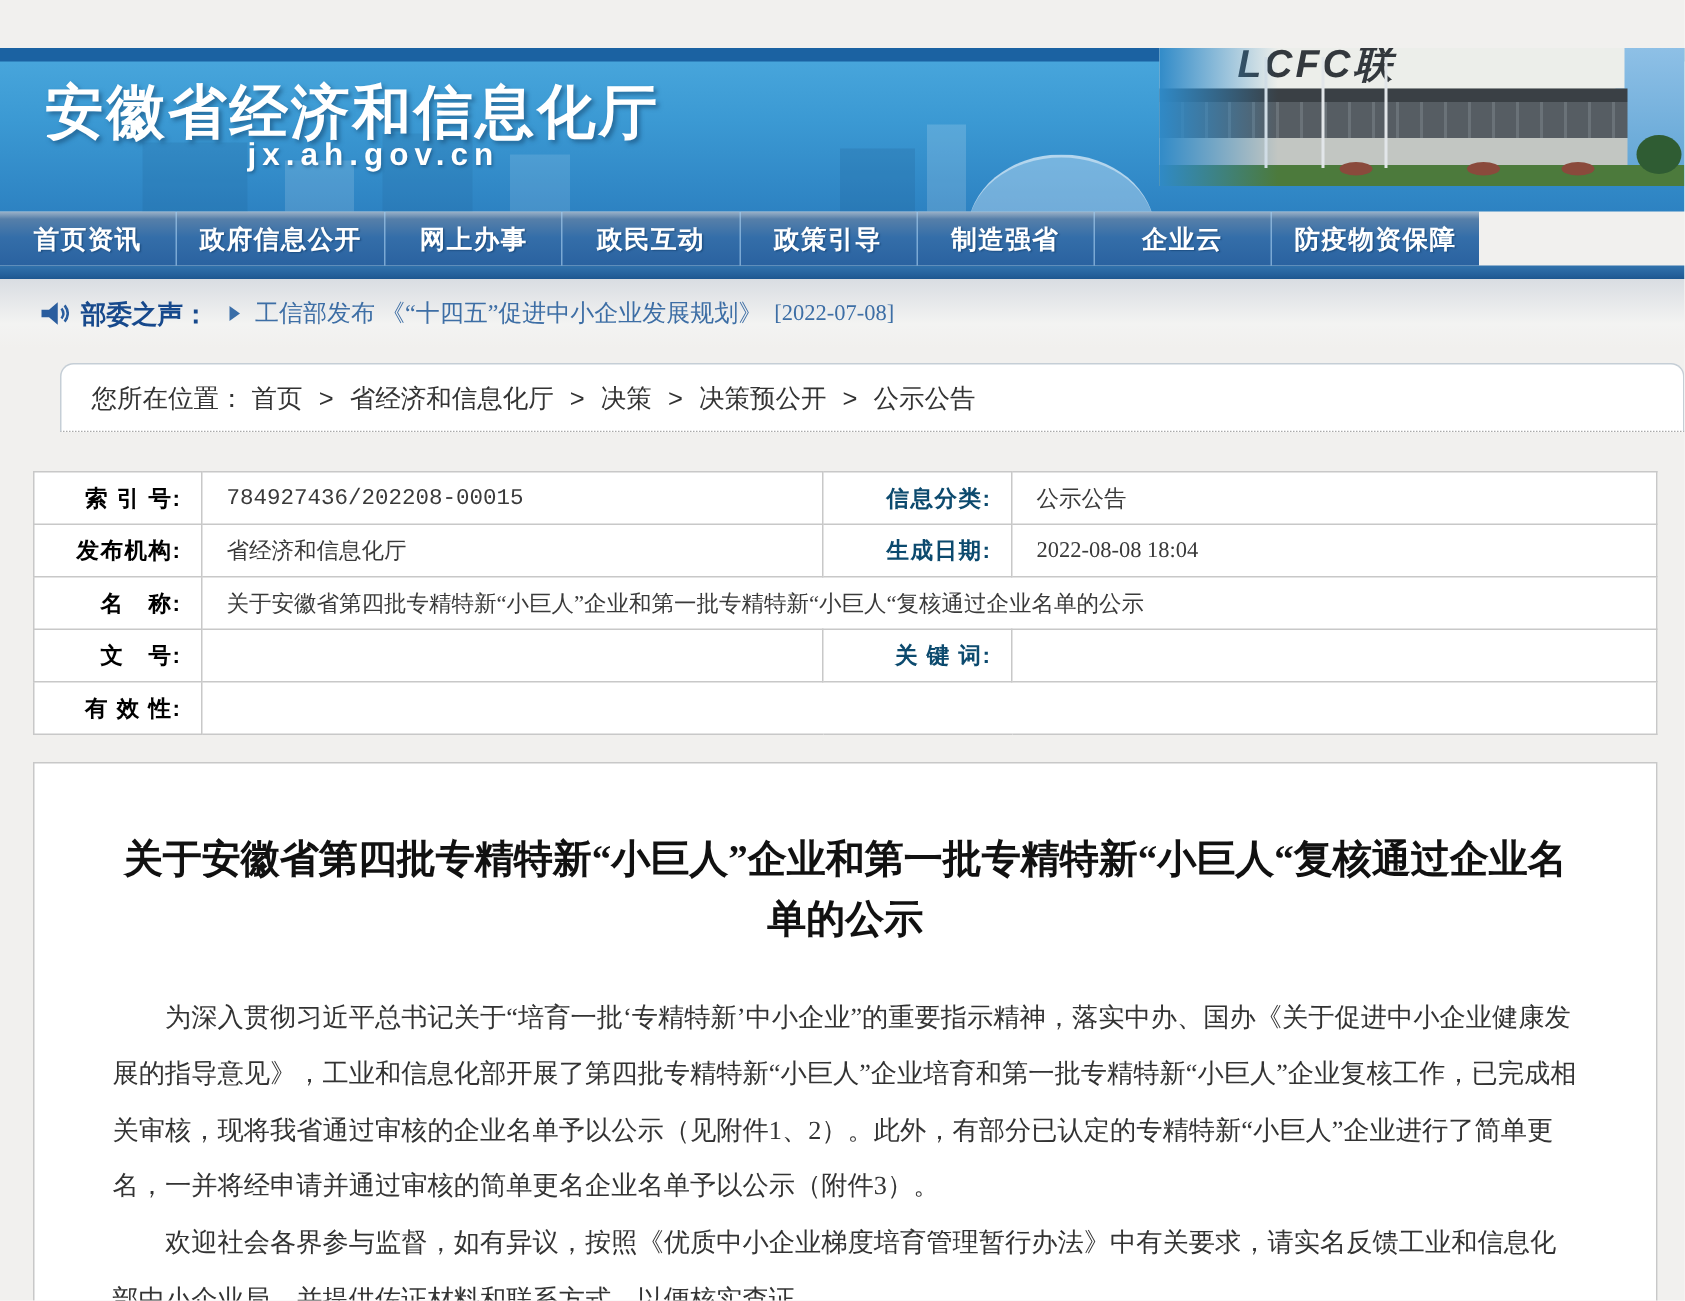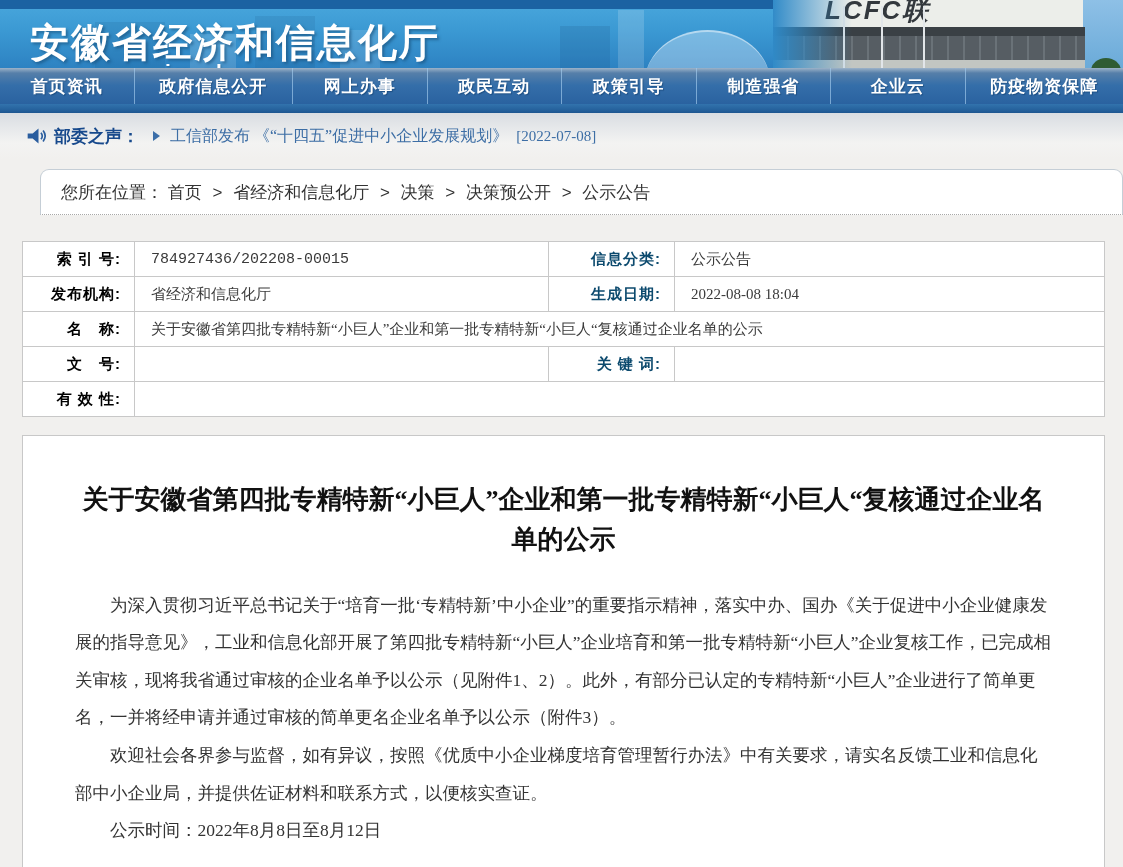--- a/index.html
+++ b/index.html
@@ -1,21 +1,21 @@
 <!DOCTYPE html>
 <html><head>
 <meta charset="utf-8">
 <style>
   * { margin:0; padding:0; box-sizing:border-box; }
   html,body { width:1123px; height:867px; overflow:hidden; background:#f1f0ee;
     font-family:"Liberation Sans","DejaVu Sans",sans-serif; }
 
   
-  .banner { position:relative; width:1123px; height:68px; overflow:hidden;
-    background:linear-gradient(180deg,#4aa8dd 0%,#3b99d3 45%,#2d82c2 100%); }
+  .banner { position:relative; width:1123px; height:109px; overflow:hidden;
+    background:linear-gradient(180deg,#4aa8dd 0%,#3b99d3 45%,#2d82c2 100%);margin-top:32px; }
   .banner-topstrip { position:absolute; top:0; left:0; width:100%; height:9px;
     background:#1b62a2; }
   .site-title { position:absolute; left:30px; top:16px; color:#fff; font-weight:bold;
     font-size:39px; letter-spacing:2px; text-shadow:2px 2px 3px rgba(20,70,110,.55); }
   .site-url { position:absolute; left:165px; top:60px; color:#fff; font-weight:bold;
     font-size:21px; letter-spacing:4px; text-shadow:1px 1px 2px rgba(20,70,110,.5); }
   .city { position:absolute; bottom:0; left:0; width:100%; height:92px; }
   .bld { position:absolute; bottom:0; }
   .dome { position:absolute; bottom:-14px; left:645px; width:125px; height:52px;
     background:rgba(225,243,255,.38); border-radius:50% 50% 0 0 / 100% 100% 0 0;
@@ -35,21 +35,21 @@
   .photo-wall { position:absolute; top:60px; left:0; width:312px; height:18px; background:#c2c6c2; }
   .photo-grass { position:absolute; top:78px; left:0; width:350px; height:14px; background:#4c7a3c; }
   .shrub { position:absolute; width:22px; height:9px; border-radius:50%; background:#8a4a3c; top:76px; }
   .pole { position:absolute; top:6px; width:2px; height:74px; background:#e2e6e9; }
   .tree { position:absolute; right:2px; top:58px; width:30px; height:26px; border-radius:50%;
     background:#2f5c33; }
   .photo-blend { position:absolute; top:0; left:-1px; width:80px; height:92px;
     background:linear-gradient(90deg,#2f8ac8 0%,rgba(47,138,200,0) 100%); }
 
   
-  .nav { display:flex; width:1123px; height:36px;
+  .nav { display:flex; width:986px; height:36px;
     background:linear-gradient(180deg,#9db3c9 0%,#567fa9 14%,#346ea9 48%,#2a62a0 100%); }
   .nav-item { flex:1 1 0; display:flex; align-items:center; justify-content:center;
     color:#fff; font-weight:bold; font-size:17px; letter-spacing:1px; cursor:pointer;
     border-right:1px solid rgba(165,205,238,.65); text-shadow:1px 1px 1px rgba(0,40,80,.4); }
   .nav-item:last-child { border-right:none;text-align:center; }
   .nav-item.wide { flex:1.18 1 0; }
   .nav-strip { width:1123px; height:9px;
     background:linear-gradient(180deg,#3273ad 0%,#24609b 70%,#1d568f 100%); }
 
   

